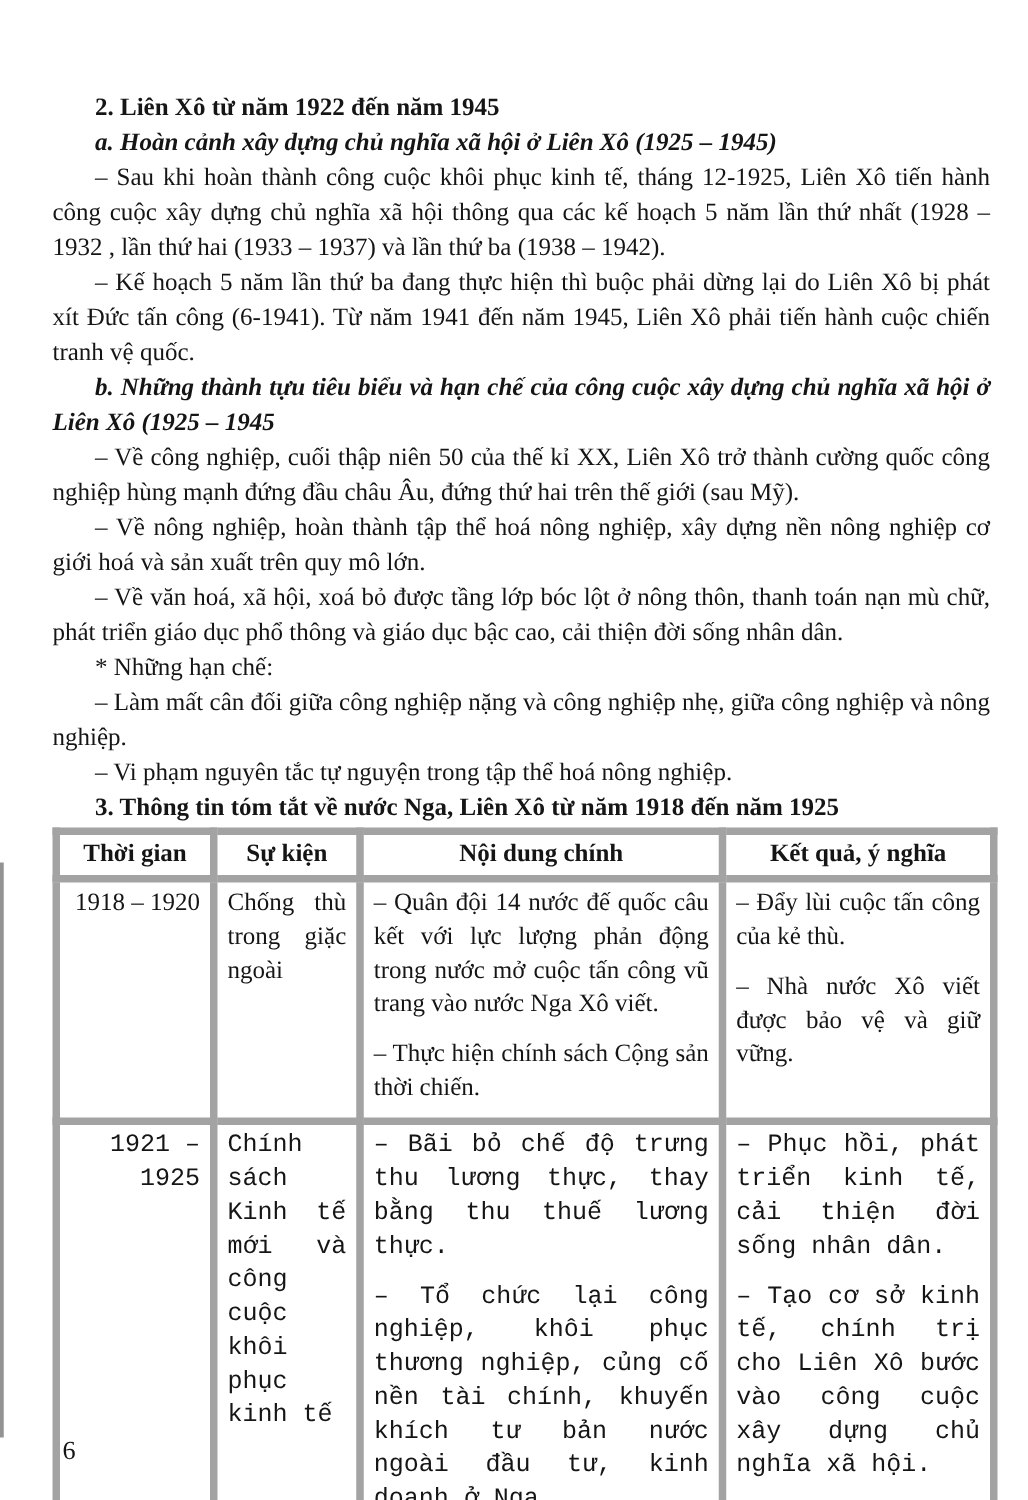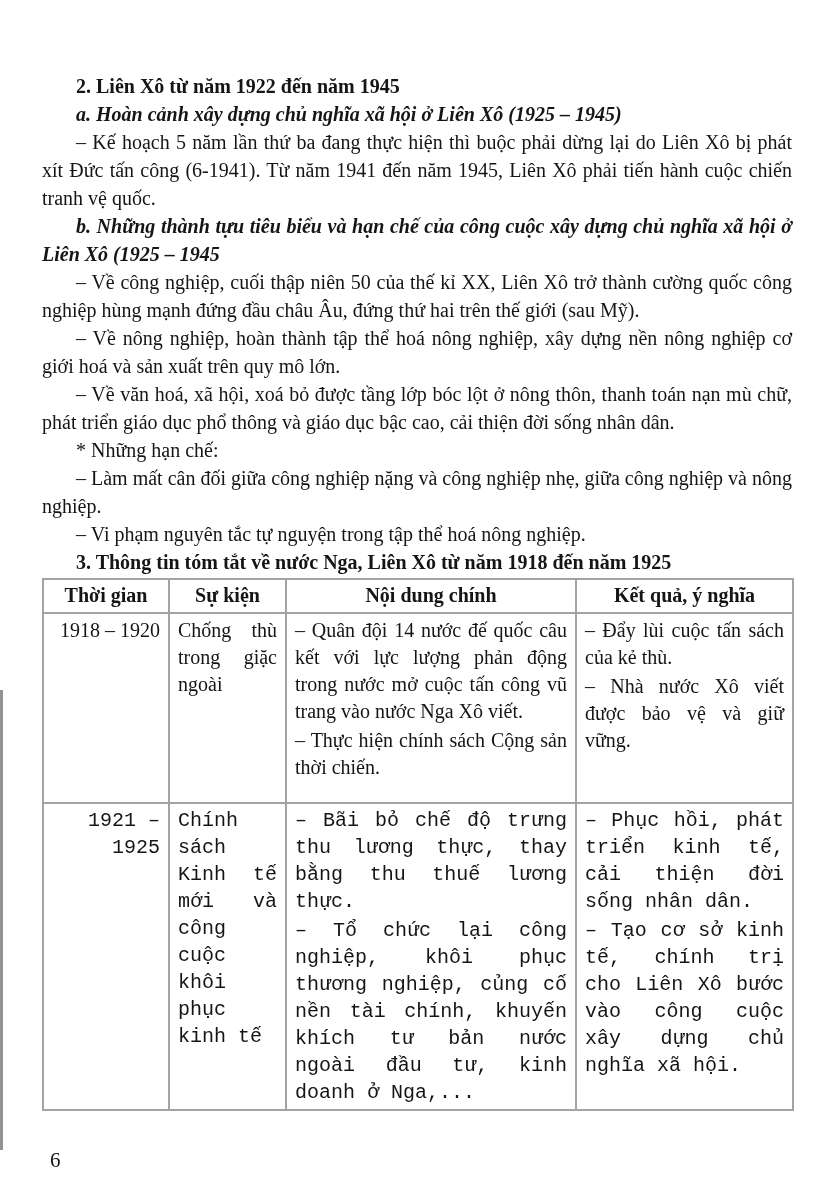--- a/index.html
+++ b/index.html
@@ -40,21 +40,21 @@
   .b  { font-weight: bold; }
   .bi { font-weight: bold; font-style: italic; }
 
   table.info {
     border-collapse: collapse;
     width: 750px;
     margin-top: 2px;
     table-layout: fixed;
   }
   table.info th, table.info td {
-    border: 2px solid #a3a3a3;
+    border: 6px solid #a3a3a3;
     font-size: 20px;
     line-height: 27px;
     padding: 3px 8px;
     vertical-align: top;
     overflow: hidden;
   }
   table.info th {
     text-align: center;
     font-weight: bold;
     height: 28px;
@@ -67,40 +67,41 @@
 
   td.mid { vertical-align: middle; }
   td.cell-time { text-align: right; padding-left: 10px; margin-left: 33px; }
   td.cell-event p, td.cell-main p, td.cell-result p {
     margin: 0;
     text-align: justify;
     text-indent: 0;
     font-size: 20px;
     line-height: 27px;
   }
-  td.cell-main p + p, td.cell-result p + p { margin-top: 2px; }
+  td.cell-main p + p, td.cell-result p + p { margin-top: 13px; }
   tr.row-1 td { height: 182px; }
   tr.row-2 td { height: 234px; font-family: Liberation Mono, monospace; }
 
   .page-number {
     position: absolute;
     left: 50px;
     top: 1148px;
     font-size: 21px;
   }
 </style>
 </head>
 <body>
 
 <div class="scan-edge"></div>
 
 <div class="page">
 
   <p class="b">2. Liên Xô từ năm 1922 đến năm 1945</p>
   <p class="bi">a. Hoàn cảnh xây dựng chủ nghĩa xã hội ở Liên Xô (1925 – 1945)</p>
+  <p>– Sau khi hoàn thành công cuộc khôi phục kinh tế, tháng 12-1925, Liên Xô tiến hành công cuộc xây dựng chủ nghĩa xã hội thông qua các kế hoạch 5 năm lần thứ nhất (1928 – 1932 , lần thứ hai (1933 – 1937) và lần thứ ba (1938 – 1942).</p>
   <p>– Kế hoạch 5 năm lần thứ ba đang thực hiện thì buộc phải dừng lại do Liên Xô bị phát xít Đức tấn công (6-1941). Từ năm 1941 đến năm 1945, Liên Xô phải tiến hành cuộc chiến tranh vệ quốc.</p>
   <p class="bi">b. Những thành tựu tiêu biểu và hạn chế của công cuộc xây dựng chủ nghĩa xã hội ở Liên Xô (1925 – 1945</p>
   <p>– Về công nghiệp, cuối thập niên 50 của thế kỉ XX, Liên Xô trở thành cường quốc công nghiệp hùng mạnh đứng đầu châu Âu, đứng thứ hai trên thế giới (sau Mỹ).</p>
   <p>– Về nông nghiệp, hoàn thành tập thể hoá nông nghiệp, xây dựng nền nông nghiệp cơ giới hoá và sản xuất trên quy mô lớn.</p>
   <p>– Về văn hoá, xã hội, xoá bỏ được tầng lớp bóc lột ở nông thôn, thanh toán nạn mù chữ, phát triển giáo dục phổ thông và giáo dục bậc cao, cải thiện đời sống nhân dân.</p>
   <p>* Những hạn chế:</p>
   <p>– Làm mất cân đối giữa công nghiệp nặng và công nghiệp nhẹ, giữa công nghiệp và nông nghiệp.</p>
   <p>– Vi phạm nguyên tắc tự nguyện trong tập thể hoá nông nghiệp.</p>
   <p class="b">3. Thông tin tóm tắt về nước Nga, Liên Xô từ năm 1918 đến năm 1925</p>
 
@@ -123,21 +124,21 @@
       <tr class="row-1">
         <td class="mid cell-time">1918 – 1920</td>
         <td class="mid cell-event">
           <p>Chống thù trong giặc ngoài</p>
         </td>
         <td class="cell-main">
           <p>– Quân đội 14 nước đế quốc câu kết với lực lượng phản động trong nước mở cuộc tấn công vũ trang vào nước Nga Xô viết.</p>
           <p>– Thực hiện chính sách Cộng sản thời chiến.</p>
         </td>
         <td class="cell-result">
-          <p>– Đẩy lùi cuộc tấn sách của kẻ thù.</p>
+          <p>– Đẩy lùi cuộc tấn công của kẻ thù.</p>
           <p>– Nhà nước Xô viết được bảo vệ và giữ vững.</p>
         </td>
       </tr>
       <tr class="row-2">
         <td class="mid cell-time">1921 – 1925</td>
         <td class="mid cell-event">
           <p>Chính sách Kinh tế mới và công cuộc khôi phục kinh tế</p>
         </td>
         <td class="cell-main">
           <p>– Bãi bỏ chế độ trưng thu lương thực, thay bằng thu thuế lương thực.</p>

